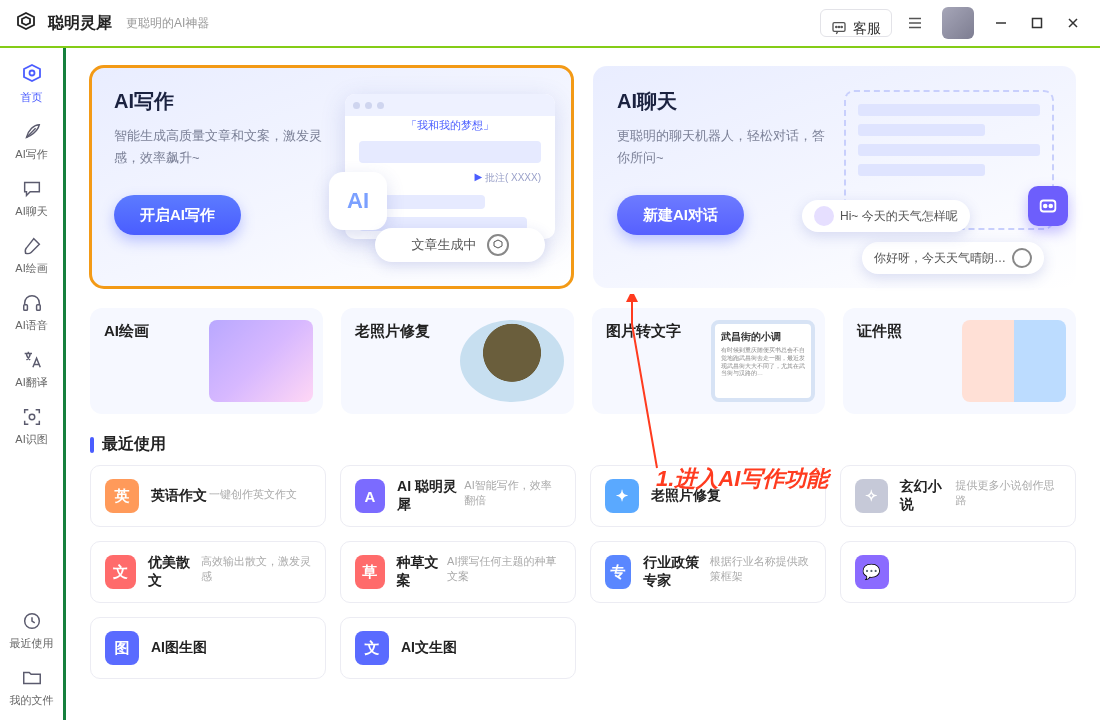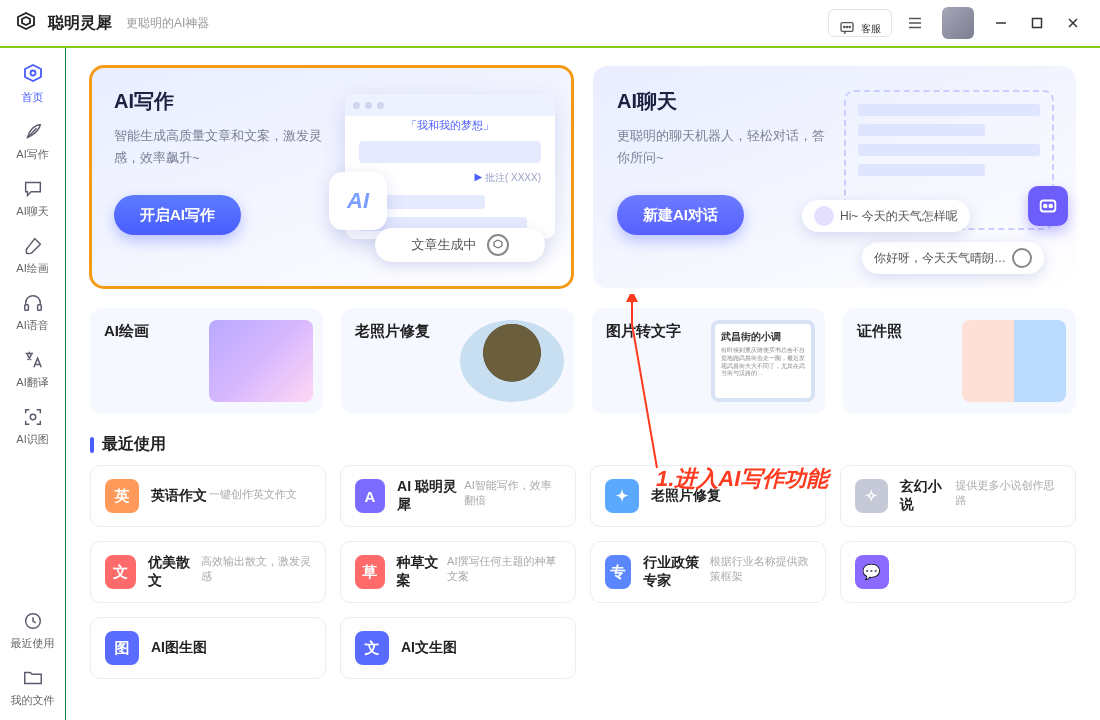--- a/index.html
+++ b/index.html
@@ -8,31 +8,31 @@
   .titlebar {
     height: 48px; border-bottom:2px solid #84cc16; display:flex; align-items:center;
     padding:0 14px; gap:10px;
   }
   .logo-ico { width:24px; height:24px; display:flex; align-items:center; justify-content:center;}
   .logo-ico svg { width:24px; height:24px;}
   .app-name { font-size:16px; font-weight:700; color:#222;}
   .app-sub  { font-size:12px; color:#999; margin-left:4px;}
   .titlebar .spacer { flex:1;}
   .cs-btn {
-    height:28px; border:1px solid #e3e3e8; border-radius:6px; padding:0 10px;
-    display:flex; align-items:flex-end; gap:6px; font-size:10px; color:#333; cursor:pointer;
+    height:28px; border:1px solid #e3e3e8; border-radius:6px; padding:10px 10px;
+    display:flex; align-items:flex-start; gap:6px; font-size:14px; color:#333; cursor:pointer;
     background:#fff;
   }
   .menu-ico, .win-btn { width:26px; height:26px; display:flex; align-items:center; justify-content:center; cursor:pointer; color:#555;}
   .avatar { width:32px; height:32px; border-radius:6px; background:linear-gradient(135deg,#a6a6b8,#7d7d91); margin:0 4px;}
   .win-btn svg{width:14px;height:14px;}
   
   .body { display:flex; height:calc(720px - 48px);}
   .sidebar {
-    width:66px; border-right:1px solid #15803d; display:flex; flex-direction:column; align-items:center;
+    width:66px; border-right:3px solid #15803d; display:flex; flex-direction:column; align-items:center;
     padding-top:8px; gap:4px;
   }
   .sb-item {
     width:58px; padding:6px 0 4px; display:flex; flex-direction:column; align-items:center;
     gap:2px; font-size:11px; color:#666; border-radius:10px; cursor:pointer;
   }
   .sb-item .ic{ width:26px; height:26px; display:flex; align-items:center; justify-content:center; color:#5b5b6e;}
   .sb-item.active { color:#4b5cff;}
   .sb-item.active .ic{ color:#4b5cff;}
   .sb-gap { flex:1;}
@@ -61,21 +61,21 @@
     background:#fff; box-shadow:0 6px 24px rgba(60,80,180,.18); overflow:hidden;
   }
   .wc-win .bar{height:22px;background:#eef1ff;display:flex;align-items:center;gap:5px;padding-left:8px;}
   .wc-win .bar span{width:7px;height:7px;border-radius:50%;background:#cfd5ef;}
   .wc-win .row{height:22px;margin:8px 14px;border-radius:4px;background:#e6eaff;}
   .wc-win .lbl{font-size:11px;color:#4a5dff;text-align:center;margin:2px 0 6px;}
   .wc-win .mini{font-size:10px;color:#9aa1c9;display:flex;justify-content:flex-end;padding:0 14px 2px;}
   .ai-badge{
     position:absolute; left:-6px; top:78px; width:58px; height:58px; border-radius:14px;
     background:#fff; display:flex; align-items:center; justify-content:center;
-    font-weight:900; font-size:22px; color:#7ba0ff; font-style:italic;
+    font-weight:900; font-size:22px; color:#7ba0ff; 
     box-shadow:0 6px 18px rgba(60,80,180,.18);
   }
   .gen-pill{
     position:absolute; bottom:0; left:40px; width:170px;height:34px;border-radius:18px;
     background:#fff;box-shadow:0 4px 14px rgba(60,80,180,.18);
     display:flex;align-items:center;justify-content:center;gap:10px;font-size:13px;color:#555;
   }
   .gen-pill .mk{width:22px;height:22px;border-radius:50%;border:2px solid #888;display:flex;align-items:center;justify-content:center;}
   
   .cc-prev{ position:absolute; right:14px; top:24px; width:240px; height:180px;}

